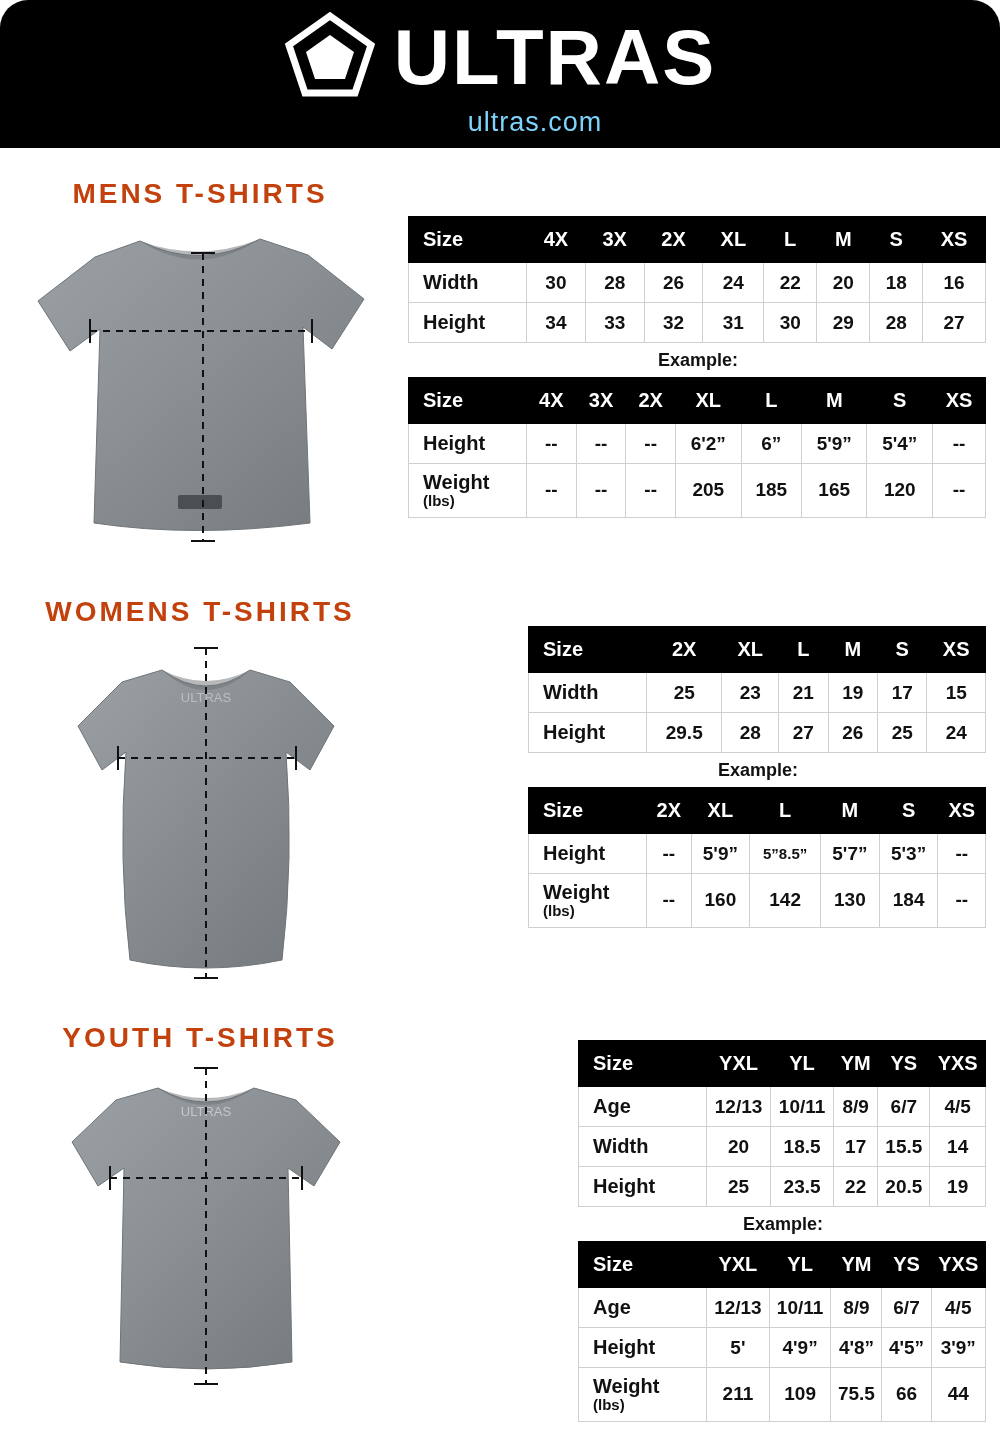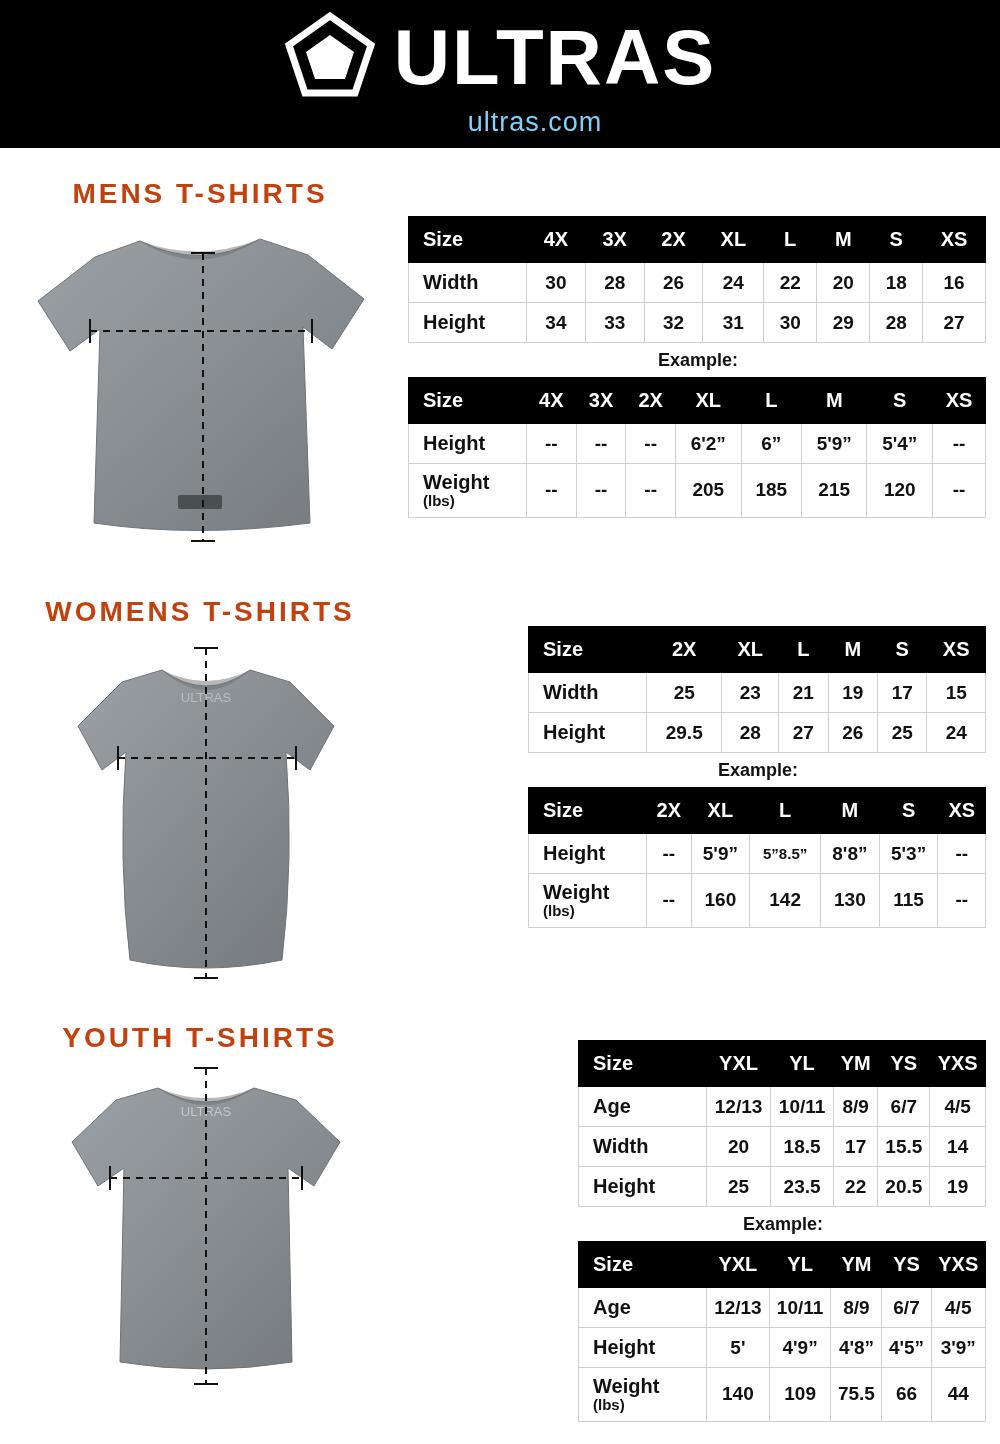--- a/index.html
+++ b/index.html
@@ -7,20 +7,21 @@
     margin: 0; padding: 0;
     background: #ffffff;
     font-family: "Liberation Sans", sans-serif;
   }
   .page {
     width: 1000px;
     height: 1444px;
     position: relative;
     background: #ffffff;
     overflow: hidden;
+    border-radius: 28px;
   }
 
   
   .header {
     width: 1000px;
     height: 148px;
     background: #000000;
     position: relative;
   }
   .brand-block {
@@ -246,21 +247,21 @@
           <tr>
             <th class="rowlabel wlabel">
               <span>Weight</span>
               <span class="u">(lbs)</span>
             </th>
             <td class="small">--</td>
             <td class="small">--</td>
             <td class="small">--</td>
             <td class="small">205</td>
             <td class="small">185</td>
-            <td class="small">215</td>
+            <td class="small">165</td>
             <td class="small">120</td>
             <td class="small">--</td>
           </tr>
         </tbody>
       </table>
     </div>
   </div>
 
   <div class="section" style="height:430px;">
     <div class="sec-title abs" style="left:0; top:18px; width:400px;">WOMENS  T-SHIRTS</div>
@@ -339,34 +340,34 @@
             <th>S</th>
             <th>XS</th>
           </tr>
         </thead>
         <tbody>
           <tr>
             <th class="rowlabel">Height</th>
             <td class="small">--</td>
             <td class="small">5'9”</td>
             <td class="small" style="font-size:15px;">5”8.5”</td>
-            <td class="small">8'8”</td>
+            <td class="small">5'7”</td>
             <td class="small">5'3”</td>
             <td class="small">--</td>
           </tr>
           <tr>
             <th class="rowlabel wlabel">
               <span>Weight</span>
               <span class="u">(lbs)</span>
             </th>
             <td class="small">--</td>
             <td class="small">160</td>
             <td class="small">142</td>
             <td class="small">130</td>
-            <td class="small">115</td>
+            <td class="small">184</td>
             <td class="small">--</td>
           </tr>
         </tbody>
       </table>
     </div>
   </div>
 
   <div class="section" style="height:436px;">
     <div class="sec-title abs" style="left:0; top:14px; width:400px;">YOUTH  T-SHIRTS</div>
 
@@ -464,21 +465,21 @@
             <td class="small">4'9”</td>
             <td class="small">4'8”</td>
             <td class="small">4'5”</td>
             <td class="small">3'9”</td>
           </tr>
           <tr>
             <th class="rowlabel wlabel">
               <span>Weight</span>
               <span class="u">(lbs)</span>
             </th>
-            <td class="small">140</td>
+            <td class="small">211</td>
             <td class="small">109</td>
             <td class="small">75.5</td>
             <td class="small">66</td>
             <td class="small">44</td>
           </tr>
         </tbody>
       </table>
     </div>
   </div>
 

